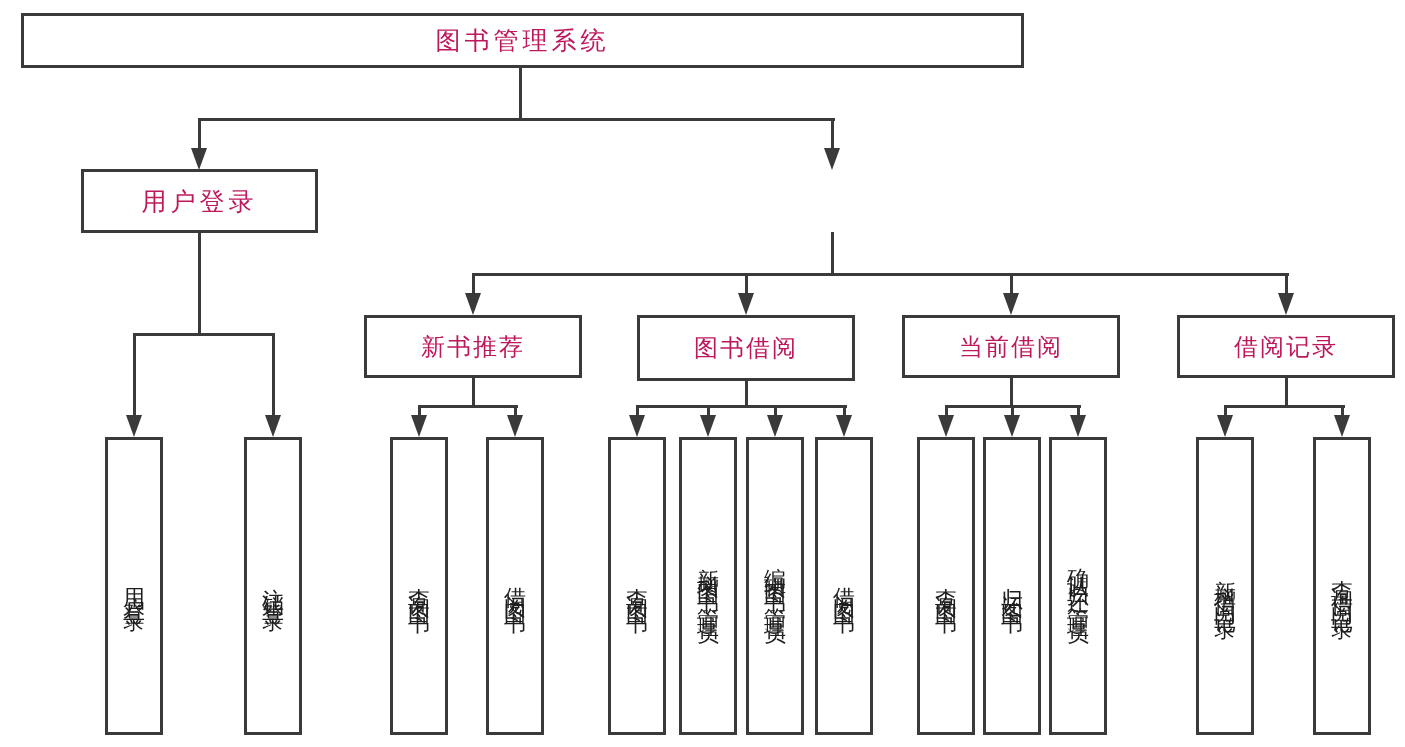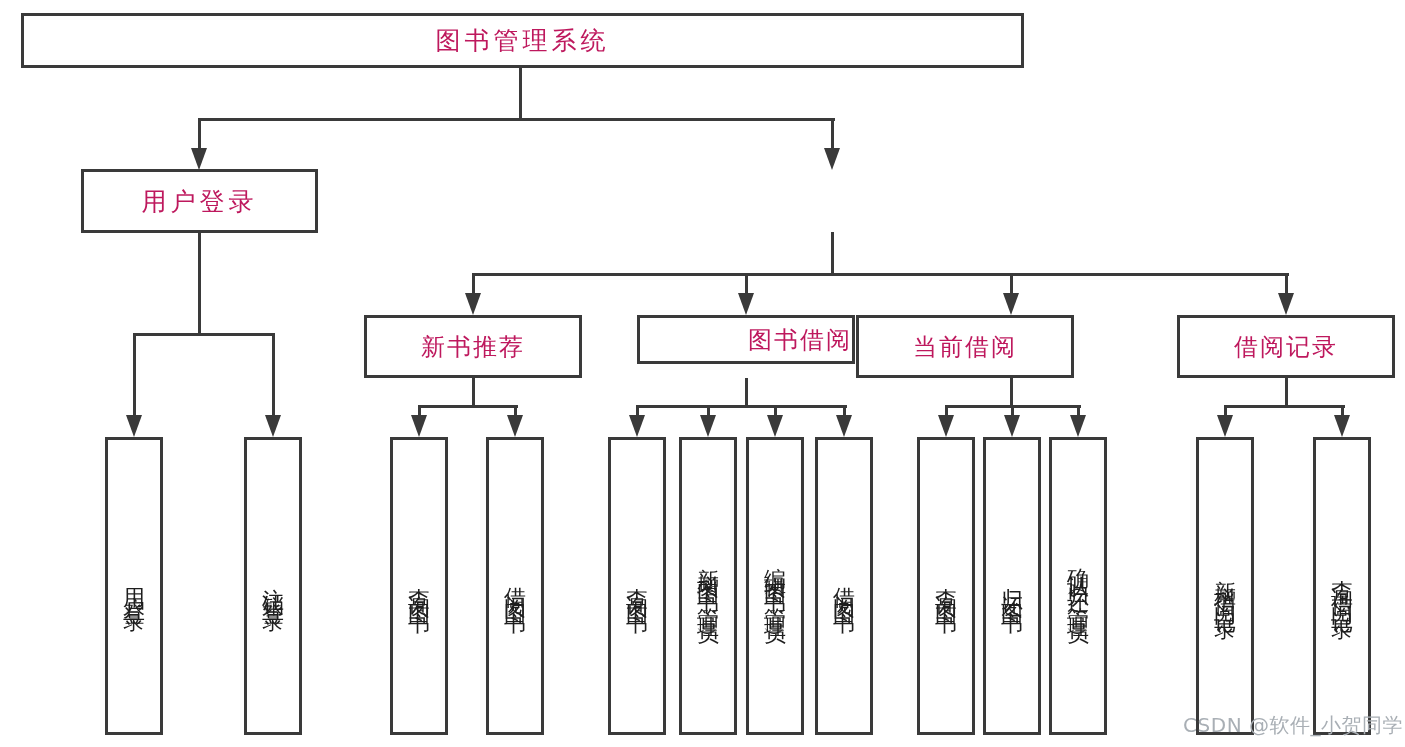--- a/index.html
+++ b/index.html
@@ -151,24 +151,24 @@
     <span>图书管理系统</span>
   </div>
 
   <div class="hbox" style="left:81px; top:169px; width:237px; height:64px;">
     <span>用户登录</span>
   </div>
 
   <div class="hbox lv3" style="left:364px; top:315px; width:218px; height:63px;">
     <span>新书推荐</span>
   </div>
-  <div class="hbox lv3" style="left:637px; top:315px; width:218px; height:49px;justify-content:flex-end;">
+  <div class="hbox lv3" style="left:637px; top:315px; width:218px; height:66px;">
     <span>图书借阅</span>
   </div>
-  <div class="hbox lv3" style="left:856px; top:315px; width:218px; height:63px;">
+  <div class="hbox lv3" style="left:902px; top:315px; width:218px; height:63px;">
     <span>当前借阅</span>
   </div>
   <div class="hbox lv3" style="left:1177px; top:315px; width:218px; height:63px;">
     <span>借阅记录</span>
   </div>
 
   <div class="vbox" style="left:105px;">
     <span>用户登录</span>
   </div>
   <div class="vbox" style="left:244px;">
@@ -205,15 +205,14 @@
     <span>确认归还（管理员）</span>
   </div>
 
   <div class="vbox" style="left:1196px;">
     <span>新增借阅记录</span>
   </div>
   <div class="vbox" style="left:1313px;">
     <span>查询借阅记录</span>
   </div>
 
-  <div class="watermark">CSDN @软件_小贺同学</div>
 
 </div>
 
 </body></html>

